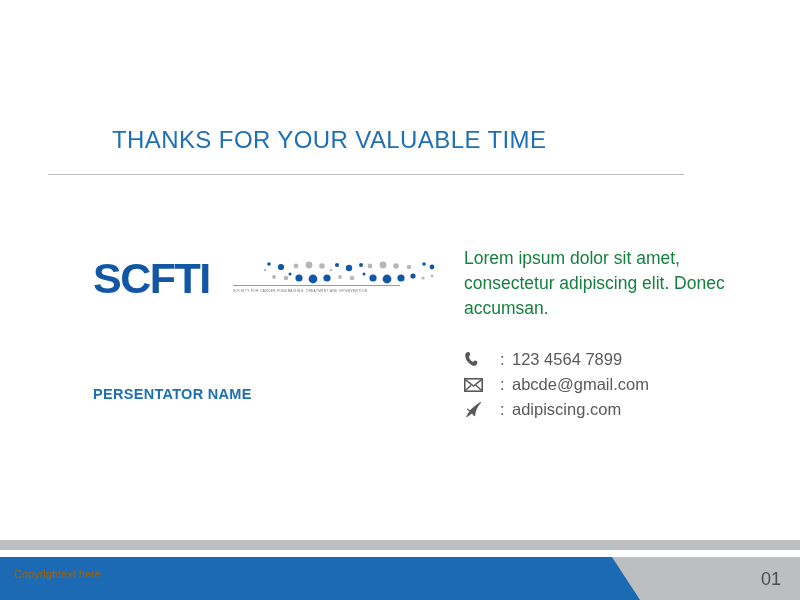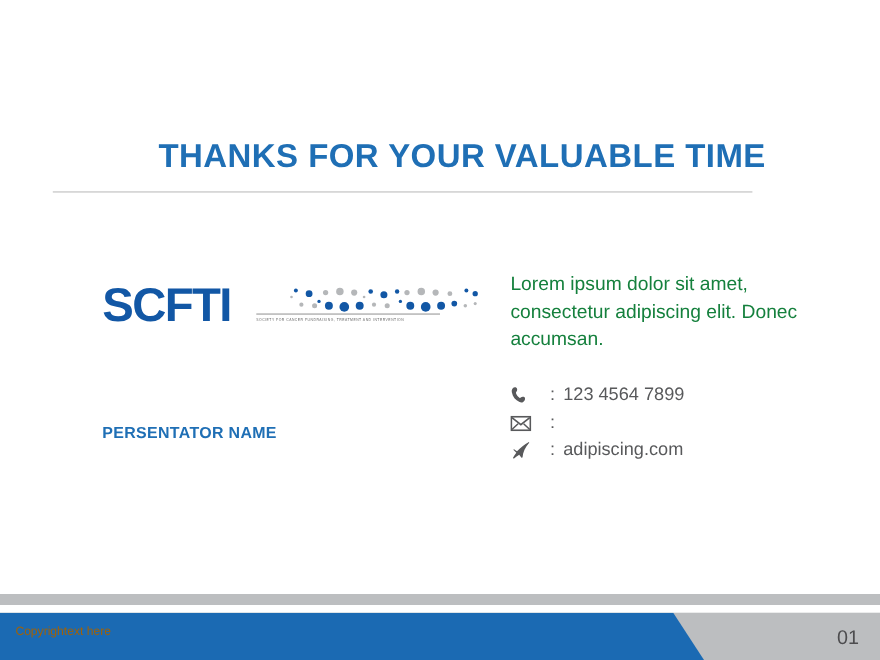--- a/index.html
+++ b/index.html
@@ -17,27 +17,26 @@
     height: 600px;
     background: #ffffff;
     overflow: hidden;
   }
 
   
   .title {
     position: absolute;
     left: 112px;
     top: 126px;
-    font-size: 30px;
-    font-weight: bold;
+    font-size: 24px;
+    font-weight: normal;
     letter-spacing: 0.4px;
     color: #1f6fb5;
     font-family: "Liberation Sans", sans-serif;
     white-space: nowrap;
-    margin-left: 32px;
   }
   .title-rule {
     position: absolute;
     left: 48px;
     top: 174px;
     width: 636px;
     height: 1px;
     background: #bdbdbd;
   }
 
@@ -259,20 +258,21 @@
 
     <div class="contact-row">
       <span class="contact-icon">
         <svg width="19" height="14" viewBox="0 0 19 14">
           <rect x="0.8" y="0.8" width="17.4" height="12.4" fill="#ffffff" stroke="#58595b" stroke-width="1.6"></rect>
           <path d="M1.4 1.6 L9.5 8.0 L17.6 1.6" fill="none" stroke="#58595b" stroke-width="1.5"></path>
           <path d="M1.4 12.4 L7.0 7.2 M17.6 12.4 L12.0 7.2" fill="none" stroke="#58595b" stroke-width="1.4"></path>
         </svg>
       </span>
       <span class="contact-colon">:</span>
+      <span class="contact-value">abcde@gmail.com</span>
     </div>
 
     <div class="contact-row">
       <span class="contact-icon">
         <svg width="18" height="17" viewBox="0 0 18 17" fill="#58595b">
           <path d="M16.5 1.0 C13.0 3.0 9.0 6.2 6.0 9.3 L3.6 7.6 C3.0 7.2 2.6 7.9 3.1 8.4 L5.4 10.6 C4.2 12.1 3.2 13.6 2.4 15.2 C2.1 15.8 2.8 16.3 3.3 15.9 C4.8 14.8 6.4 13.6 8.0 12.5 L9.9 14.9 C10.3 15.4 11.1 15.1 11.1 14.5 C11.3 10.2 13.6 5.3 16.9 1.7 C17.3 1.3 17.0 0.7 16.5 1.0 Z"></path>
         </svg>
       </span>
       <span class="contact-colon">:</span>
       <span class="contact-value">adipiscing.com</span>

